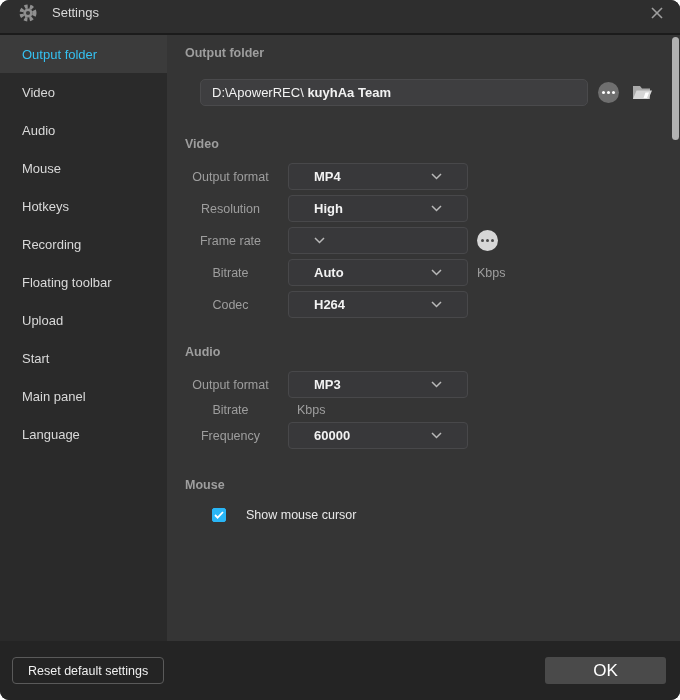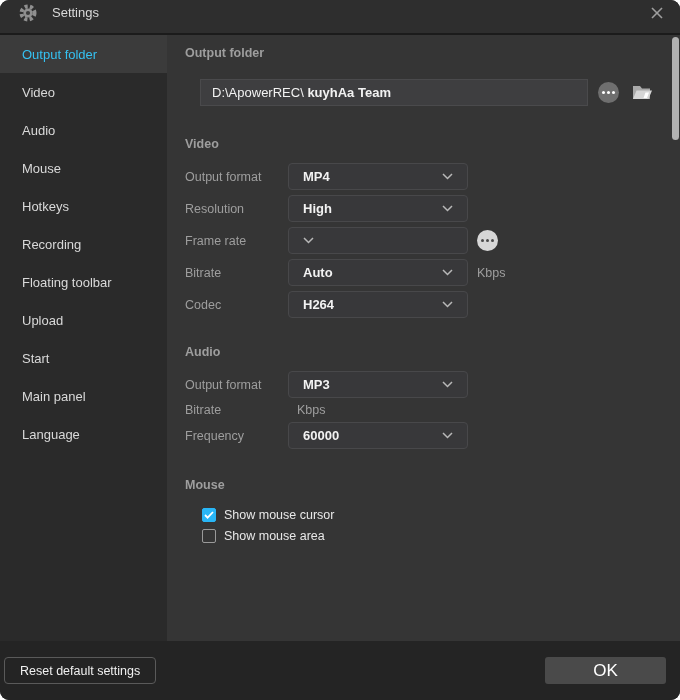--- a/index.html
+++ b/index.html
@@ -20,54 +20,54 @@
              color:#d9d9d9;font-size:13px;cursor:default;}
   .side-item.active{background:#3b3b3b;color:#35c1f1;}
   .content{flex:1;background:#353535;position:relative;padding-left:18px;overflow:hidden;}
   .sec-head{color:#9e9e9e;font-weight:bold;font-size:12.5px;}
   #head-output{margin-top:11px;}
   #head-video{margin-top:31px;}
   #head-audio{margin-top:27px;}
   #head-mouse{margin-top:29px;}
   
   .path-row{margin-top:19px;margin-left:15px;display:flex;align-items:center;}
-  .path-input{width:388px;height:27px;background:#3e3e40;border:1px solid #4a4a4c;border-radius:0;
+  .path-input{width:388px;height:27px;background:#3e3e40;border:1px solid #4a4a4c;border-radius:5px;
               display:flex;align-items:center;padding:0 11px;color:#f2f2f2;font-size:13px;white-space:pre;}
   .path-input b{font-weight:bold;}
   .circle-btn{width:21px;height:21px;border-radius:50%;display:flex;align-items:center;
               justify-content:center;gap:2px;flex:0 0 auto;}
   .circle-btn.dark{background:#6f6f6f;margin-left:10px;}
   .circle-btn.dark i{width:3px;height:3px;border-radius:50%;background:#ffffff;}
   .circle-btn.light{background:#d7d7d7;margin-left:9px;}
   .circle-btn.light i{width:3px;height:3px;border-radius:50%;background:#4a4a4a;}
   .folder-btn{margin-left:13px;display:flex;align-items:center;cursor:default;}
   
   .row{display:flex;align-items:center;margin-top:5px;}
   .row.first{margin-top:12px;}
-  .rlabel{width:91px;text-align:left;margin-right:12px;color:#9e9e9e;font-size:12.5px;flex:0 0 auto;}
+  .rlabel{width:91px;text-align:center;margin-right:12px;color:#9e9e9e;font-size:12.5px;flex:0 0 auto;}
   .select{width:180px;height:27px;background:#38383a;border:1px solid #48484a;border-radius:4px;
-          display:flex;align-items:center;padding:0 14px;cursor:default;}
+          display:flex;align-items:center;padding:0 25px;cursor:default;}
   .sval{flex:1;color:#f2f2f2;font-size:13px;font-weight:bold;}
   .chev{display:flex;align-items:center;}
   .unit{margin-left:9px;color:#9e9e9e;font-size:12.5px;}
   
-  .check-row{display:flex;align-items:center;margin-left:17px;}
+  .check-row{display:flex;align-items:center;margin-left:27px;gap:12px;}
   .check-row.one{margin-top:16px;}
   .check-row.two{margin-top:7px;}
   .checkbox{width:14px;height:14px;border:1px solid #9a9a9a;border-radius:2px;background:transparent;
             display:flex;align-items:center;justify-content:center;flex:0 0 auto;}
   .checkbox svg{display:none;}
   .checkbox.checked{background:#29b6f6;border-color:#29b6f6;}
   .checkbox.checked svg{display:block;}
   .check-label{margin-left:8px;color:#e8e8e8;font-size:12.5px;}
   
   .scroll-thumb{position:absolute;top:2px;right:1px;width:7px;height:103px;background:#b2b2b2;border-radius:3.5px;}
   
   .footer{height:59px;background:#242424;flex:0 0 auto;display:flex;align-items:center;
-          justify-content:space-between;padding:0 14px 0 4px;}
+          justify-content:space-between;padding:0 14px 0 12px;}
   .reset-btn{background:transparent;border:1px solid #5a5a5a;border-radius:4px;color:#f0f0f0;
              font-size:12.5px;height:27px;padding:0 15px;font-family:inherit;cursor:default;}
   .ok-btn{background:#4a4a4a;border:none;border-radius:3px;color:#ffffff;font-size:17px;
           width:121px;height:27px;font-family:inherit;cursor:default;}
 </style>
 </head>
 <body>
 
 <div class="window">
 
@@ -227,26 +227,20 @@
 
       <div class="check-row one">
         <span class="checkbox checked">
           <svg width="10" height="8" viewBox="0 0 10 8">
               <polyline points="1,4 3.6,6.6 9,1" fill="none" stroke="#ffffff" stroke-width="1.8"></polyline>
             </svg>
         </span>
         <span class="check-label">Show mouse cursor</span>
       </div>
 
-      <div class="check-row two">
-        <span class="checkbox">
-          
-        </span>
-        <span class="check-label">Show mouse area</span>
-      </div>
 
       <div class="scroll-thumb"></div>
     </div>
   </div>
 
   <div class="footer">
     <button class="reset-btn">Reset default settings</button>
     <button class="ok-btn">OK</button>
   </div>
 

